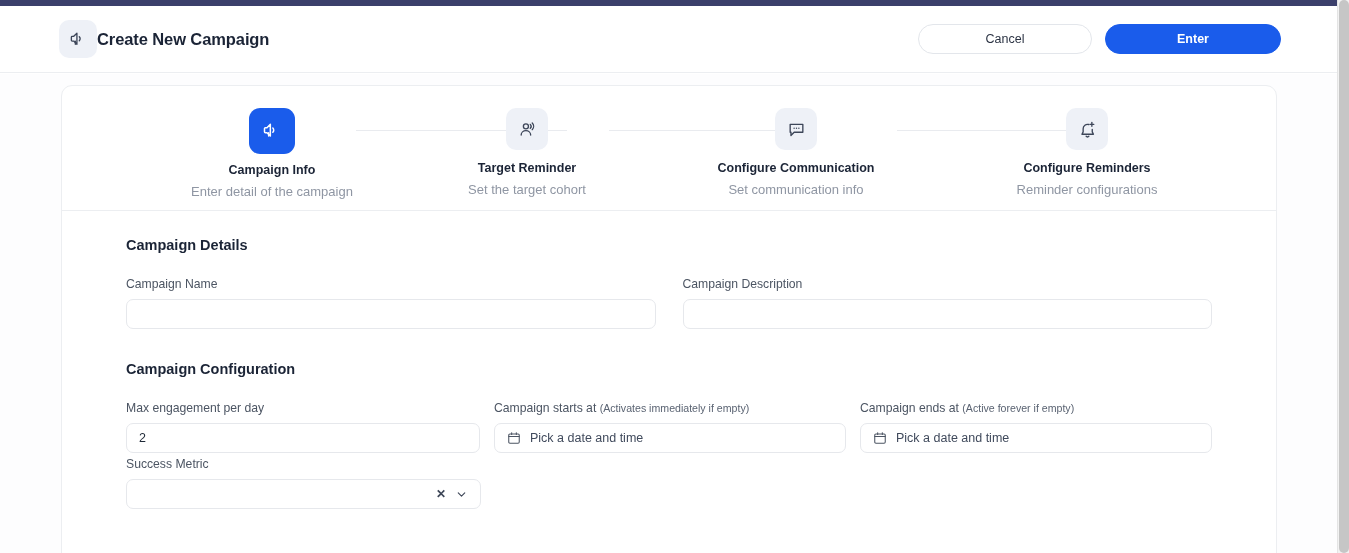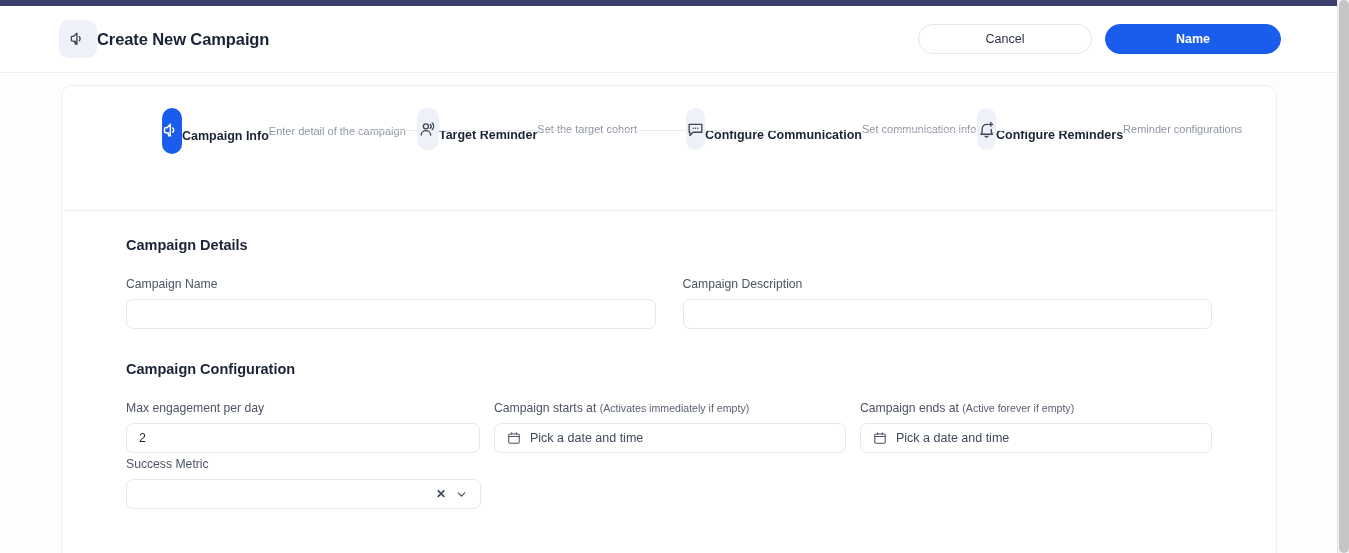--- a/index.html
+++ b/index.html
@@ -115,21 +115,21 @@
   
   .stepper {
     position: relative;
     height: 125px;
     border-bottom: 1px solid #eceef1;
   }
   .step {
     position: absolute;
     top: 22px;
     display: flex;
-    flex-direction: row;
+    flex-direction: column;
     align-items: center;
     width: 220px;
   }
   .step-icon {
     width: 42px; height: 42px;
     border-radius: 10px;
     background: #eef1f7;
     display: flex;
     align-items: center;
     justify-content: center;
@@ -143,22 +143,22 @@
   }
   .step-title {
     margin-top: 11px;
     font-size: 12.5px;
     font-weight: bold;
     color: #1b2436;
     white-space: nowrap;
   }
   .step.active .step-title { margin-top: 9px; }
   .step-sub {
-    margin-top: 0;
-    font-size: 11px;
+    margin-top: 7px;
+    font-size: 13px;
     color: #8f96a3;
     white-space: nowrap;
   }
   .step-line {
     position: absolute;
     top: 44px;
     height: 1px;
     background: #e9ebef;
     z-index: 1;
   }
@@ -289,21 +289,21 @@
         <svg width="19" height="19" viewBox="0 0 24 24" fill="none" stroke="#3d4659" stroke-width="1.7" stroke-linecap="round" stroke-linejoin="round">
           <path d="M3 9v4a1 1 0 0 0 1 1h2l4 4V4L6 8H4a1 1 0 0 0-1 1z"></path>
           <path d="M8 14v4"></path>
           <path d="M13 8.5a3.5 3.5 0 0 1 0 5"></path>
         </svg>
       </div>
       <div class="header-title">Create New Campaign</div>
     </div>
     <div class="header-actions">
       <div class="btn btn-cancel">Cancel</div>
-      <div class="btn btn-next">Name</div>
+      <div class="btn btn-next">Enter</div>
     </div>
   </div>
 
   <div class="page-body">
 
     <div class="card">
 
       <div class="stepper">
 
         <div class="step-line" style="left:294px; width:211px;"></div>

